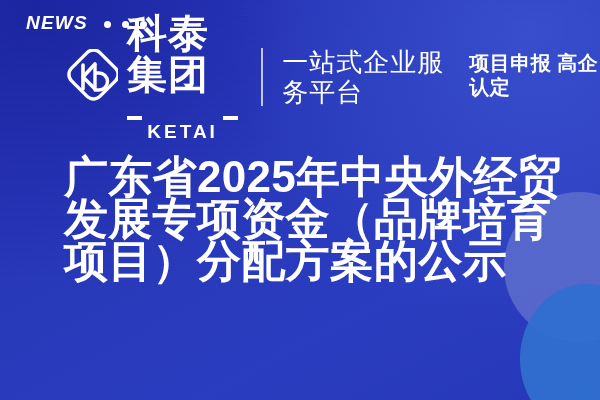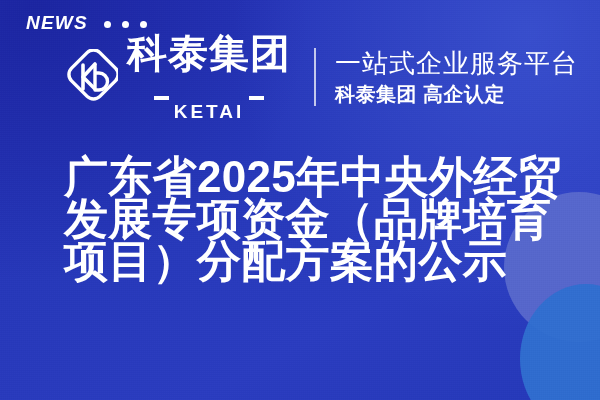--- a/index.html
+++ b/index.html
@@ -150,21 +150,21 @@
     width: 2px;
     height: 58px;
     background: rgba(255,255,255,.72);
     margin-left: 23px;
     flex: none;
   }
 
   #tagline-group {
     margin-left: 19px;
     display: flex;
-    flex-direction: column;
+    flex-direction: row;
     justify-content: center;
   }
   #tagline-main {
     color: #ffffff;
     font-size: 26px;
     font-weight: 300;
     letter-spacing: 1px;
     line-height: 1.16;
   }
   #tagline-sub {
@@ -227,21 +227,21 @@
             <span id="logo-latin">KETAI</span>
             <span class="latin-dash"></span>
           </span>
         </div>
       </div>
 
       <span id="divider"></span>
 
       <div id="tagline-group">
         <span id="tagline-main">一站式企业服务平台</span>
-        <span id="tagline-sub">科泰集团 高企认定</span>
+        <span id="tagline-sub">项目申报 高企认定</span>
       </div>
 
     </div>
 
     <div id="headline">广东省2025年中央外经贸发展专项资金（品牌培育项目）分配方案的公示</div>
 
   </div>
 </div>
 
 </body></html>

